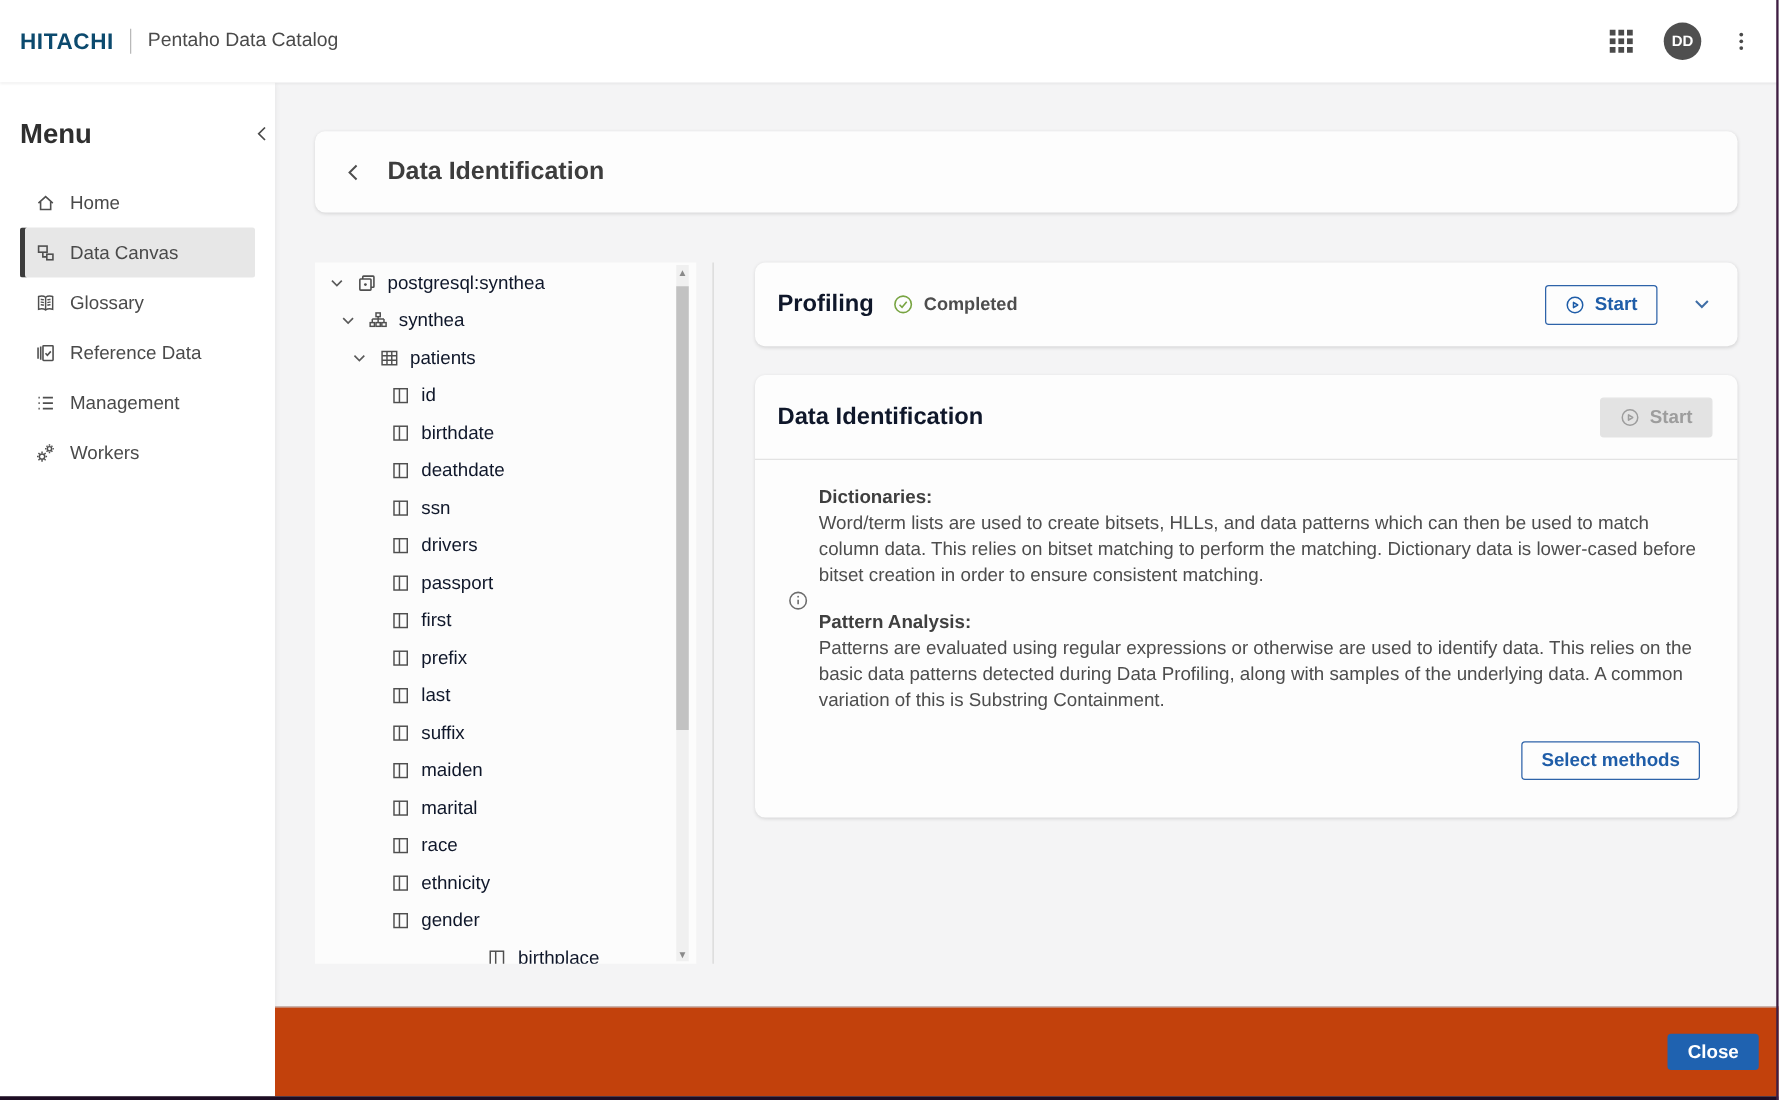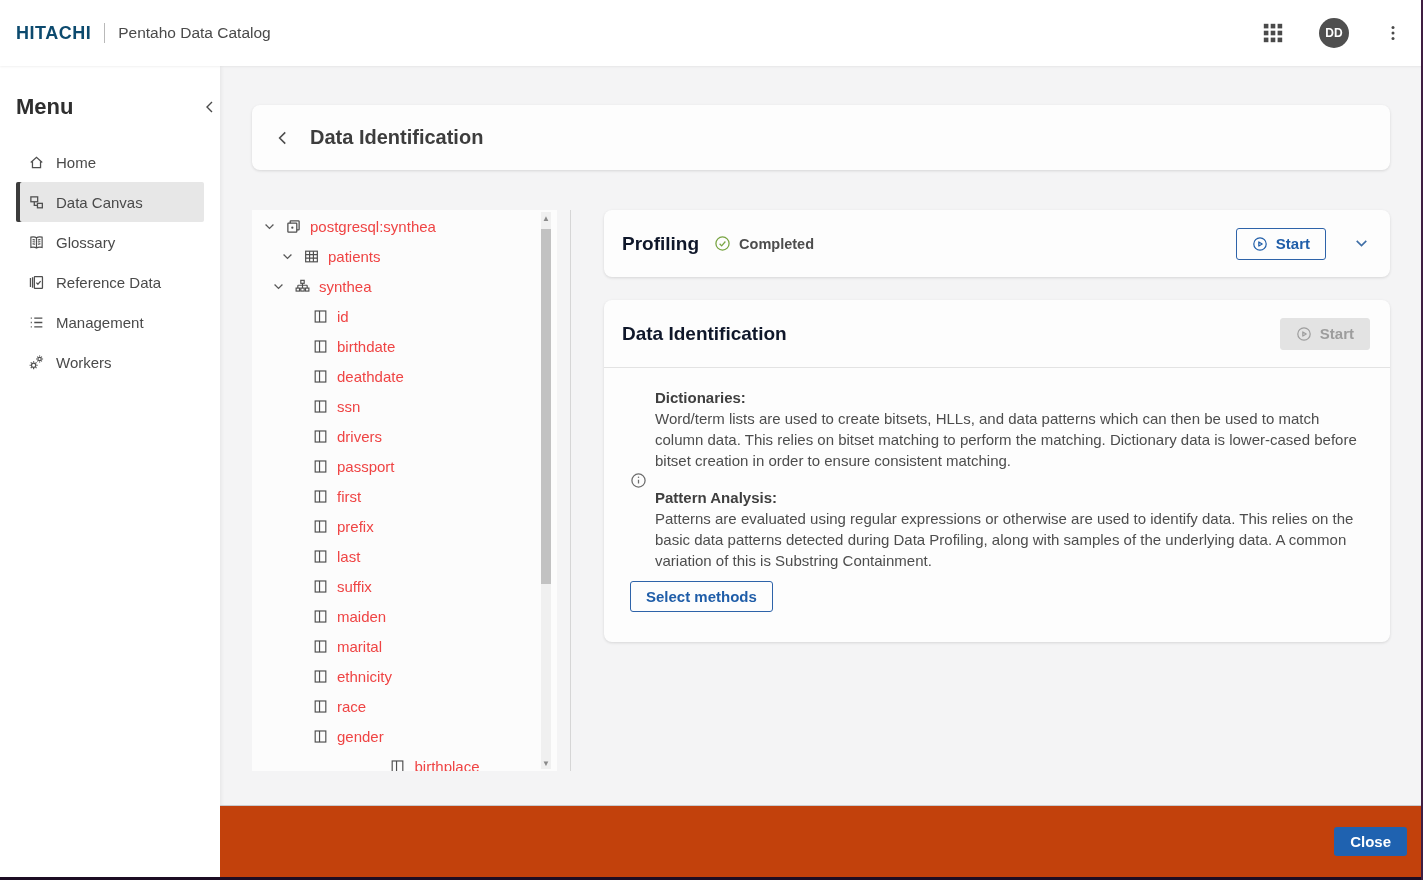--- a/index.html
+++ b/index.html
@@ -16,21 +16,21 @@
   
   .topbar {
     position:absolute; top:0; left:0; right:0; height:66px;
     background:#ffffff; z-index:30;
     display:flex; align-items:center;
     box-shadow:0 1px 2px rgba(0,0,0,0.06);
   }
   .logo { margin-left:16px; font-size:18px; font-weight:bold; letter-spacing:0.5px; color:#0c4a6e; }
   .logo-sep { width:1px; height:20px; background:#b9b9b9; margin:0 13px; }
   .product { font-size:15.5px; color:#4a4a4a; }
-  .topbar-right { margin-left:auto; display:flex; align-items:center; gap:36px; margin-right:22px; }
+  .topbar-right { margin-left:auto; display:flex; align-items:center; gap:24px; margin-right:22px; }
   .avatar {
     width:30px; height:30px; border-radius:50%; background:#4f4f4f;
     color:#fff; font-size:12px; font-weight:bold;
     display:flex; align-items:center; justify-content:center; cursor:pointer;
   }
   .tb-icon { cursor:pointer; color:#4a4a4a; }
 
   
   .sidebar {
     position:absolute; top:66px; left:0; width:220px; bottom:3px;
@@ -60,21 +60,21 @@
   }
   .back-btn { color:#4d4d4d; cursor:pointer; margin-right:18px; }
   .page-title { font-size:20px; font-weight:bold; color:#3d3d3d; }
 
   
   .tree-panel {
     position:absolute; left:32px; top:144px; width:305px; height:561px;
     background:#fcfcfc; overflow:hidden;
   }
   .tree { padding-top:1px; }
-  .tree-row { height:30px; display:flex; align-items:center; font-size:15px; color:#ef4444; cursor:pointer; }
+  .tree-row { height:30px; display:flex; align-items:center; font-size:15px; color:#0f172a; cursor:pointer; }
   .tree-row .twisty { width:16px; margin-right:7px; color:#5a5a5a; display:flex; }
   .tree-row .spacer { width:23px; }
   .tree-row .icon { width:17px; margin-right:8px; color:#4f4f4f; }
   .vdivider { position:absolute; left:350px; top:144px; width:1px; height:561px; background:#d6d6d6; }
 
   .scrollbar {
     position:absolute; top:2px; right:6px; bottom:2px; width:10px;
     background:#f0f0f0;
   }
   .sb-arrow { position:absolute; left:0; width:10px; height:12px; color:#8a8a8a;
@@ -105,21 +105,21 @@
 
   .di-card { margin-top:23px; }
   .di-divider { height:1px; background:#e3e3e3; }
   .di-body { padding:19px 30px 30px 26px; }
   .info-row { display:flex; }
   .info-row .icon { margin-top:2px; flex:none; }
   .info-text { margin-left:8px; font-size:15px; line-height:21px; color:#4d4d4d; max-width:710px; }
   .info-heading { font-weight:bold; color:#3f3f3f; }
   .para { margin-top:0px; }
   .section-gap { height:16px; }
-  .select-methods-wrap { display:flex; justify-content:flex-start; margin-top:10px; }
+  .select-methods-wrap { display:flex; justify-content:flex-end; margin-top:22px; }
   .btn-select { height:31px; }
 
   
   .footer {
     position:absolute; left:220px; right:0; bottom:3px; height:72px;
     background:#c2410c; border-top:1px solid #c9cace;
     display:flex; align-items:center; justify-content:flex-end;
     padding-right:16px; z-index:25;
   }
 
@@ -251,51 +251,51 @@
           </span>
           <span class="icon">
             <svg width="17" height="17" viewBox="0 0 16 16" fill="none" stroke="currentColor" stroke-width="1.2">
               <rect x="4.9" y="2.7" width="8.4" height="8.4" rx="0.6"></rect>
               <rect x="2.7" y="4.9" width="8.4" height="8.4" rx="0.6" fill="#fcfcfc"></rect>
               <circle cx="6.9" cy="9.1" r="1.05" fill="currentColor" stroke="none"></circle>
             </svg>
           </span>
           <span>postgresql:synthea</span>
         </div>
-        <div class="tree-row" style="padding-left: 28px;">
-          <span class="twisty">
-            <svg width="15" height="15" viewBox="0 0 16 16" fill="none" stroke="currentColor" stroke-width="1.4">
-              <path d="M3.8 5.8 8 10l4.2-4.2"></path>
-            </svg>
-          </span>
-          <span class="icon">
-            <svg width="17" height="17" viewBox="0 0 16 16" fill="none" stroke="currentColor" stroke-width="1.1">
-              <rect x="2.5" y="3" width="11" height="10"></rect>
-              <path d="M2.5 6.2h11M2.5 9.6h11M6.2 3v10M9.8 3v10"></path>
-            </svg>
-          </span>
-          <span>patients</span>
-        </div>
         <div class="tree-row" style="padding-left: 19px;">
           <span class="twisty">
             <svg width="15" height="15" viewBox="0 0 16 16" fill="none" stroke="currentColor" stroke-width="1.4">
               <path d="M3.8 5.8 8 10l4.2-4.2"></path>
             </svg>
           </span>
           <span class="icon">
             <svg width="17" height="17" viewBox="0 0 16 16" fill="none" stroke="currentColor" stroke-width="1.1">
               <rect x="6.4" y="2.2" width="3.2" height="2.8"></rect>
               <path d="M8 5v1.8M3.6 6.8h8.8M3.6 6.8v2.7M8 6.8v2.7M12.4 6.8v2.7"></path>
               <rect x="2" y="9.5" width="3.2" height="2.8"></rect>
               <rect x="6.4" y="9.5" width="3.2" height="2.8"></rect>
               <rect x="10.8" y="9.5" width="3.2" height="2.8"></rect>
             </svg>
           </span>
           <span>synthea</span>
         </div>
+        <div class="tree-row" style="padding-left: 28px;">
+          <span class="twisty">
+            <svg width="15" height="15" viewBox="0 0 16 16" fill="none" stroke="currentColor" stroke-width="1.4">
+              <path d="M3.8 5.8 8 10l4.2-4.2"></path>
+            </svg>
+          </span>
+          <span class="icon">
+            <svg width="17" height="17" viewBox="0 0 16 16" fill="none" stroke="currentColor" stroke-width="1.1">
+              <rect x="2.5" y="3" width="11" height="10"></rect>
+              <path d="M2.5 6.2h11M2.5 9.6h11M6.2 3v10M9.8 3v10"></path>
+            </svg>
+          </span>
+          <span>patients</span>
+        </div>
         <div class="tree-row" style="padding-left: 37px;">
           <span class="spacer"></span>
           <span class="icon">
             <svg width="17" height="17" viewBox="0 0 16 16" fill="none" stroke="currentColor" stroke-width="1.1">
               <rect x="3" y="2.8" width="10" height="10.4"></rect>
               <path d="M7.1 2.8v10.4"></path>
             </svg>
           </span>
           <span>id</span>
         </div>
@@ -410,31 +410,31 @@
           <span>marital</span>
         </div>
         <div class="tree-row" style="padding-left: 37px;">
           <span class="spacer"></span>
           <span class="icon">
             <svg width="17" height="17" viewBox="0 0 16 16" fill="none" stroke="currentColor" stroke-width="1.1">
               <rect x="3" y="2.8" width="10" height="10.4"></rect>
               <path d="M7.1 2.8v10.4"></path>
             </svg>
           </span>
+          <span>race</span>
+        </div>
+        <div class="tree-row" style="padding-left: 37px;">
+          <span class="spacer"></span>
+          <span class="icon">
+            <svg width="17" height="17" viewBox="0 0 16 16" fill="none" stroke="currentColor" stroke-width="1.1">
+              <rect x="3" y="2.8" width="10" height="10.4"></rect>
+              <path d="M7.1 2.8v10.4"></path>
+            </svg>
+          </span>
           <span>ethnicity</span>
-        </div>
-        <div class="tree-row" style="padding-left: 37px;">
-          <span class="spacer"></span>
-          <span class="icon">
-            <svg width="17" height="17" viewBox="0 0 16 16" fill="none" stroke="currentColor" stroke-width="1.1">
-              <rect x="3" y="2.8" width="10" height="10.4"></rect>
-              <path d="M7.1 2.8v10.4"></path>
-            </svg>
-          </span>
-          <span>race</span>
         </div>
         <div class="tree-row" style="padding-left: 37px;">
           <span class="spacer"></span>
           <span class="icon">
             <svg width="17" height="17" viewBox="0 0 16 16" fill="none" stroke="currentColor" stroke-width="1.1">
               <rect x="3" y="2.8" width="10" height="10.4"></rect>
               <path d="M7.1 2.8v10.4"></path>
             </svg>
           </span>
           <span>gender</span>

